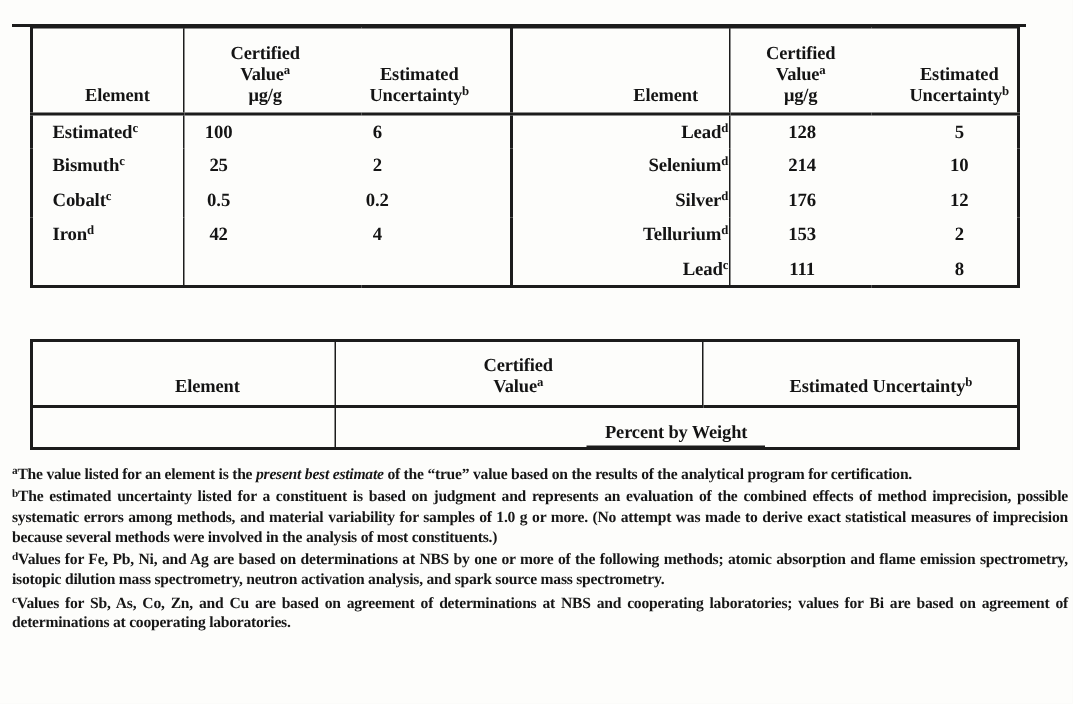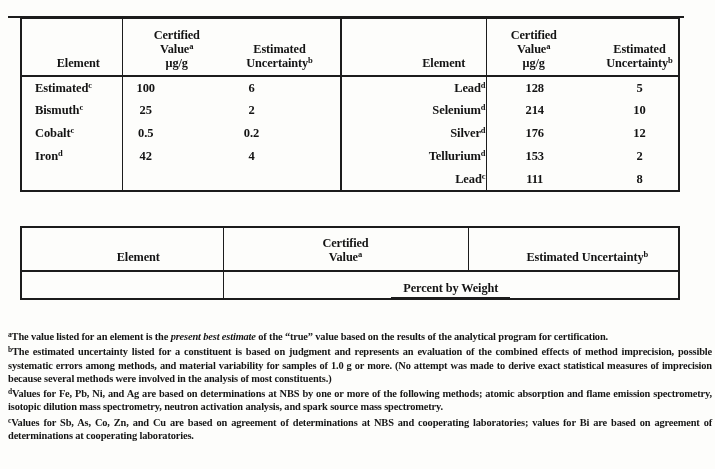--- a/index.html
+++ b/index.html
@@ -64,21 +64,21 @@
   .el-a { text-align:left; padding-left:32px; }
   .pbw-cell { text-align:center; }
   .pbw {
     display:inline-block; border-bottom:1.6px solid #1c1c1c;
     padding:0 12px 1px; font-size:12.3px;
   }
   .cv-a { text-align:center; }
   .unc-a { text-align:center; padding-left:28px; }
 
   .footnotes {
-    position:absolute; left:8px; top:330px; width:704px;
+    position:absolute; left:8px; top:310px; width:704px;
     font-size:10.4px; line-height:13.3px; font-weight:600;
     letter-spacing:-0.15px; text-align:justify; color:#161616;
   }
   .fn { margin:0 0 2px 0; }
   .fn sup { font-size:7.5px; vertical-align:3px; font-weight:700; }
   .fn i { font-style:italic; }
   .fn-star { margin-top:3px; }
 </style>
 </head>
 <body>

